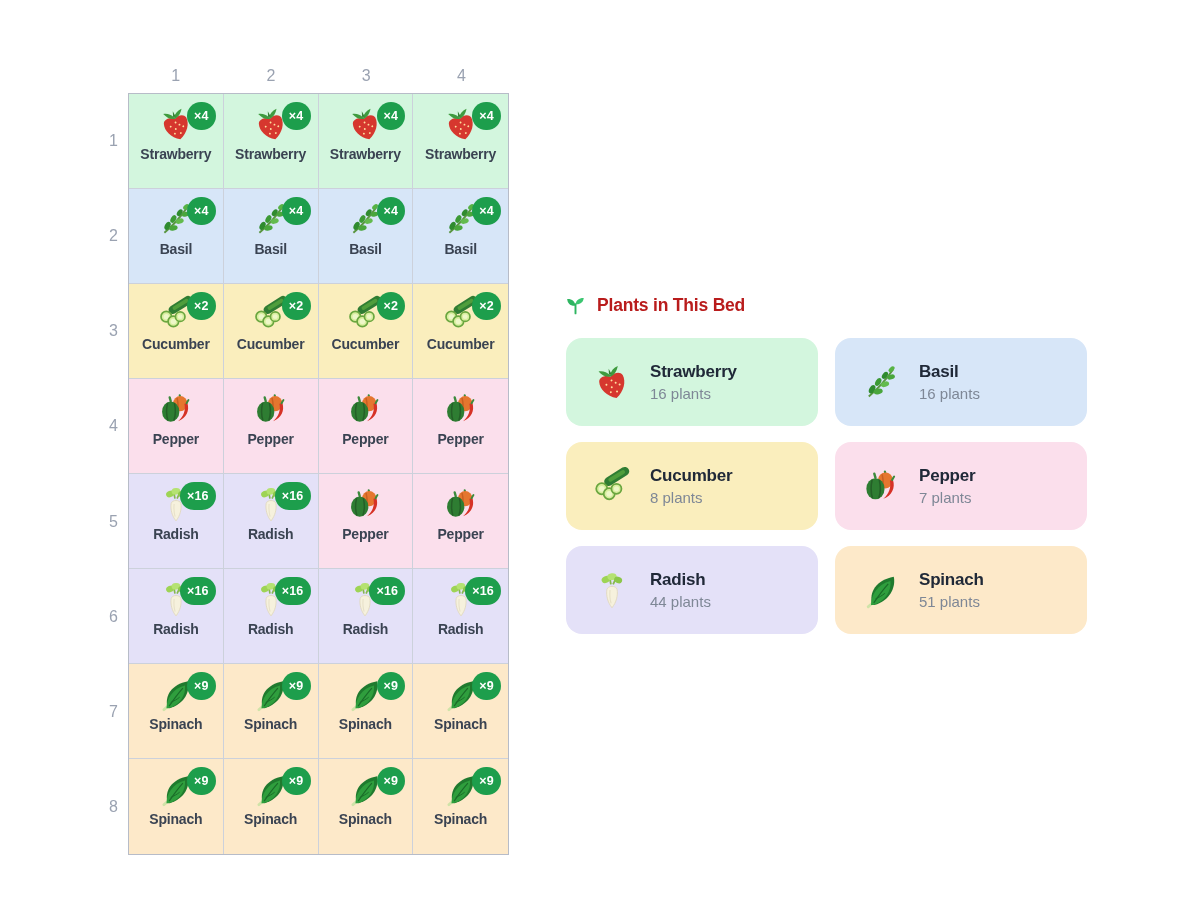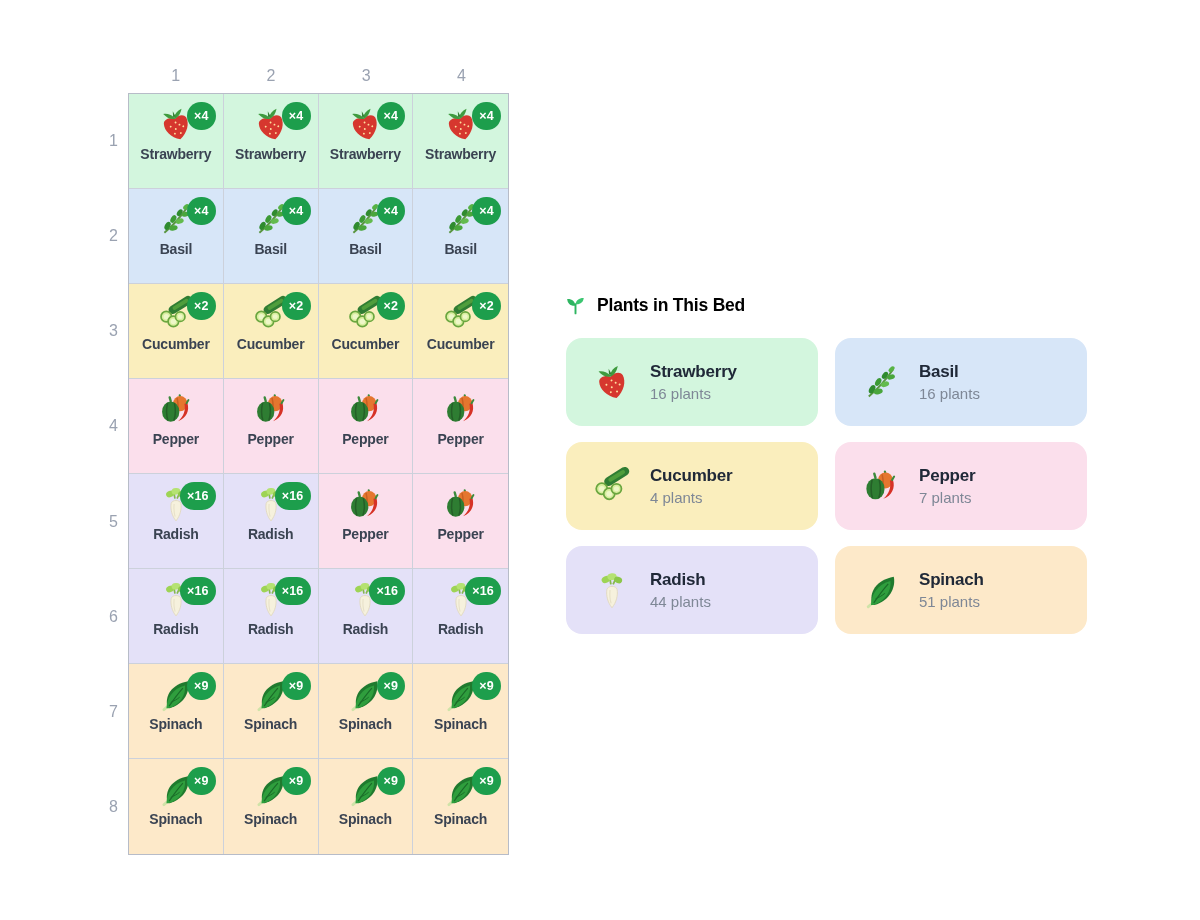--- a/index.html
+++ b/index.html
@@ -48,21 +48,21 @@
     border-radius:14px;display:flex;align-items:center;justify-content:center;
     color:#fff;font-size:12.5px;font-weight:700;letter-spacing:0.2px;
   }
   
   .legend-header{
     position:absolute;left:565px;top:295px;
     display:flex;align-items:center;gap:11px;
   }
   .legend-header .icon{width:21px;height:21px;}
   .legend-title{
-    font-size:17.5px;font-weight:700;color:#000000;letter-spacing:-0.2px;
+    font-size:17.5px;font-weight:700;color:#b91c1c;letter-spacing:-0.2px;
   }
   .cards{
     position:absolute;left:566px;top:338px;width:521px;
     display:grid;grid-template-columns:1fr 1fr;column-gap:17px;row-gap:16px;
   }
   .card{
     height:88px;border-radius:16px;box-sizing:border-box;
     display:flex;align-items:center;gap:18px;padding-left:26px;
   }
   .card .icon{width:40px;height:40px;flex:0 0 auto;}
@@ -659,21 +659,21 @@
           <circle cx="8.8" cy="20.5" r="5" fill="#d8ee9e" stroke="#6aa63f" stroke-width="1.6"></circle>
           <circle cx="8.8" cy="20.5" r="2.6" fill="#eef7c8"></circle>
           <circle cx="15.5" cy="25" r="5" fill="#d8ee9e" stroke="#6aa63f" stroke-width="1.6"></circle>
           <circle cx="15.5" cy="25" r="2.6" fill="#eef7c8"></circle>
           <circle cx="22" cy="20.5" r="4.5" fill="#d8ee9e" stroke="#6aa63f" stroke-width="1.6"></circle>
           <circle cx="22" cy="20.5" r="2.3" fill="#eef7c8"></circle>
         </svg>
       </span>
       <div class="card-text">
         <div class="card-title">Cucumber</div>
-        <div class="card-sub">4 plants</div>
+        <div class="card-sub">8 plants</div>
       </div>
     </div>
     <div class="card" style="background: rgb(251, 223, 236);">
       <span class="icon" style="width: 40px; height: 40px;">
         <svg viewBox="0 0 36 36">
           <path d="M21.5 5 L22.5 9" stroke="#3c8a3c" stroke-width="2" stroke-linecap="round"></path>
           <ellipse cx="22" cy="13" rx="6.8" ry="7.2" fill="#e5762f"></ellipse>
           <path d="M19 7.5 C20 12 20 18 19 20" stroke="#c95f22" stroke-width="1.4" fill="none"></path>
           <path d="M28.8 12.5 C31 19.5 28 26.5 20 29.5 C25.5 25 27.2 19 26 13 Z" fill="#d63226"></path>
           <path d="M28 12.5 L29.8 9.5" stroke="#3c8a3c" stroke-width="1.8" stroke-linecap="round"></path>

